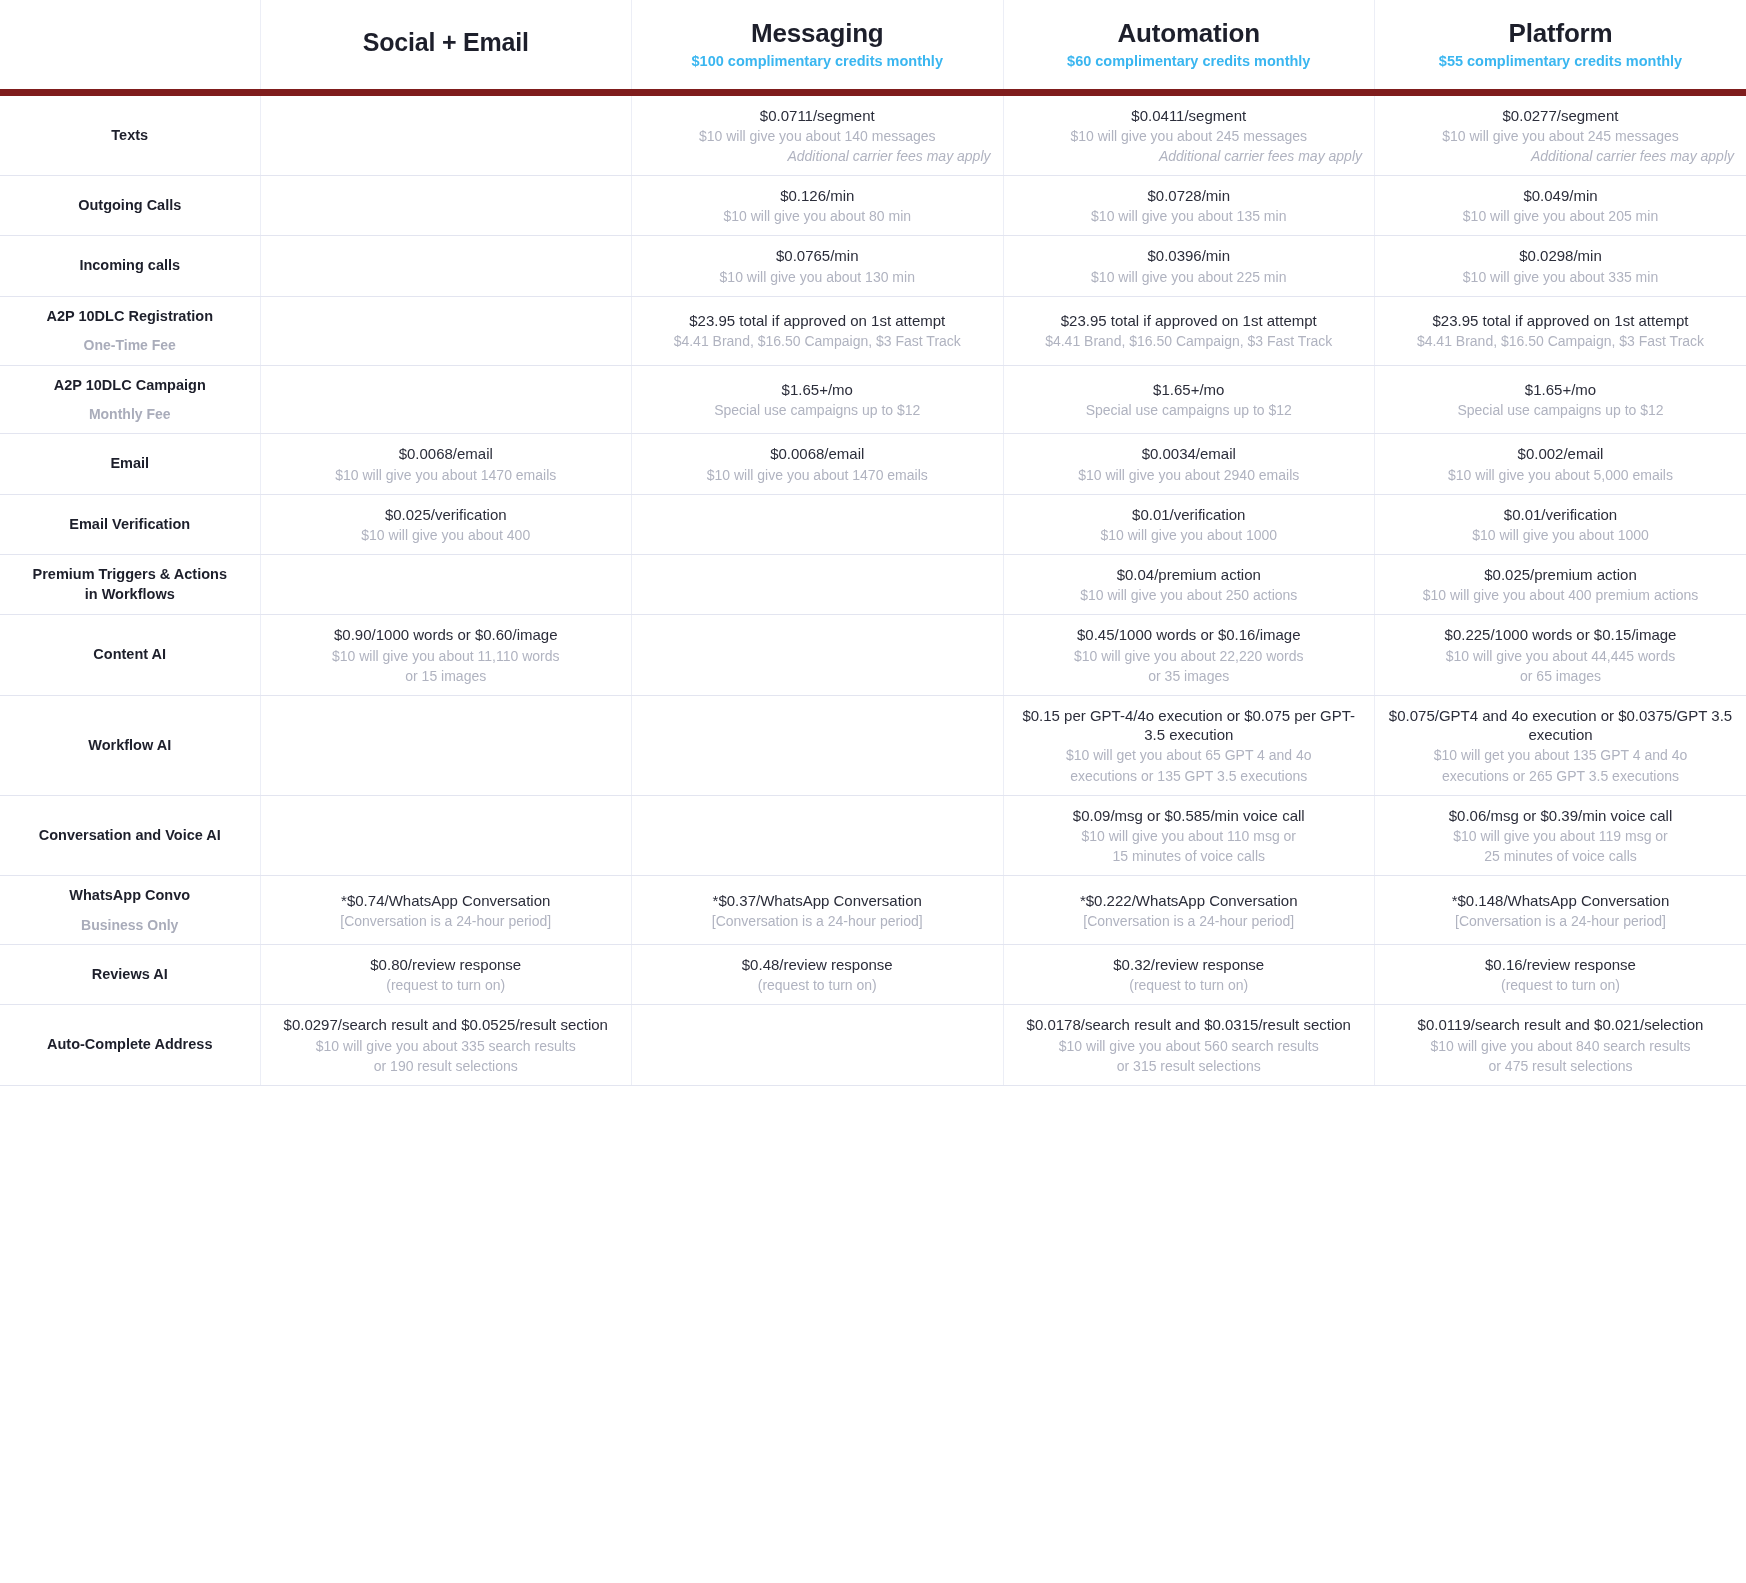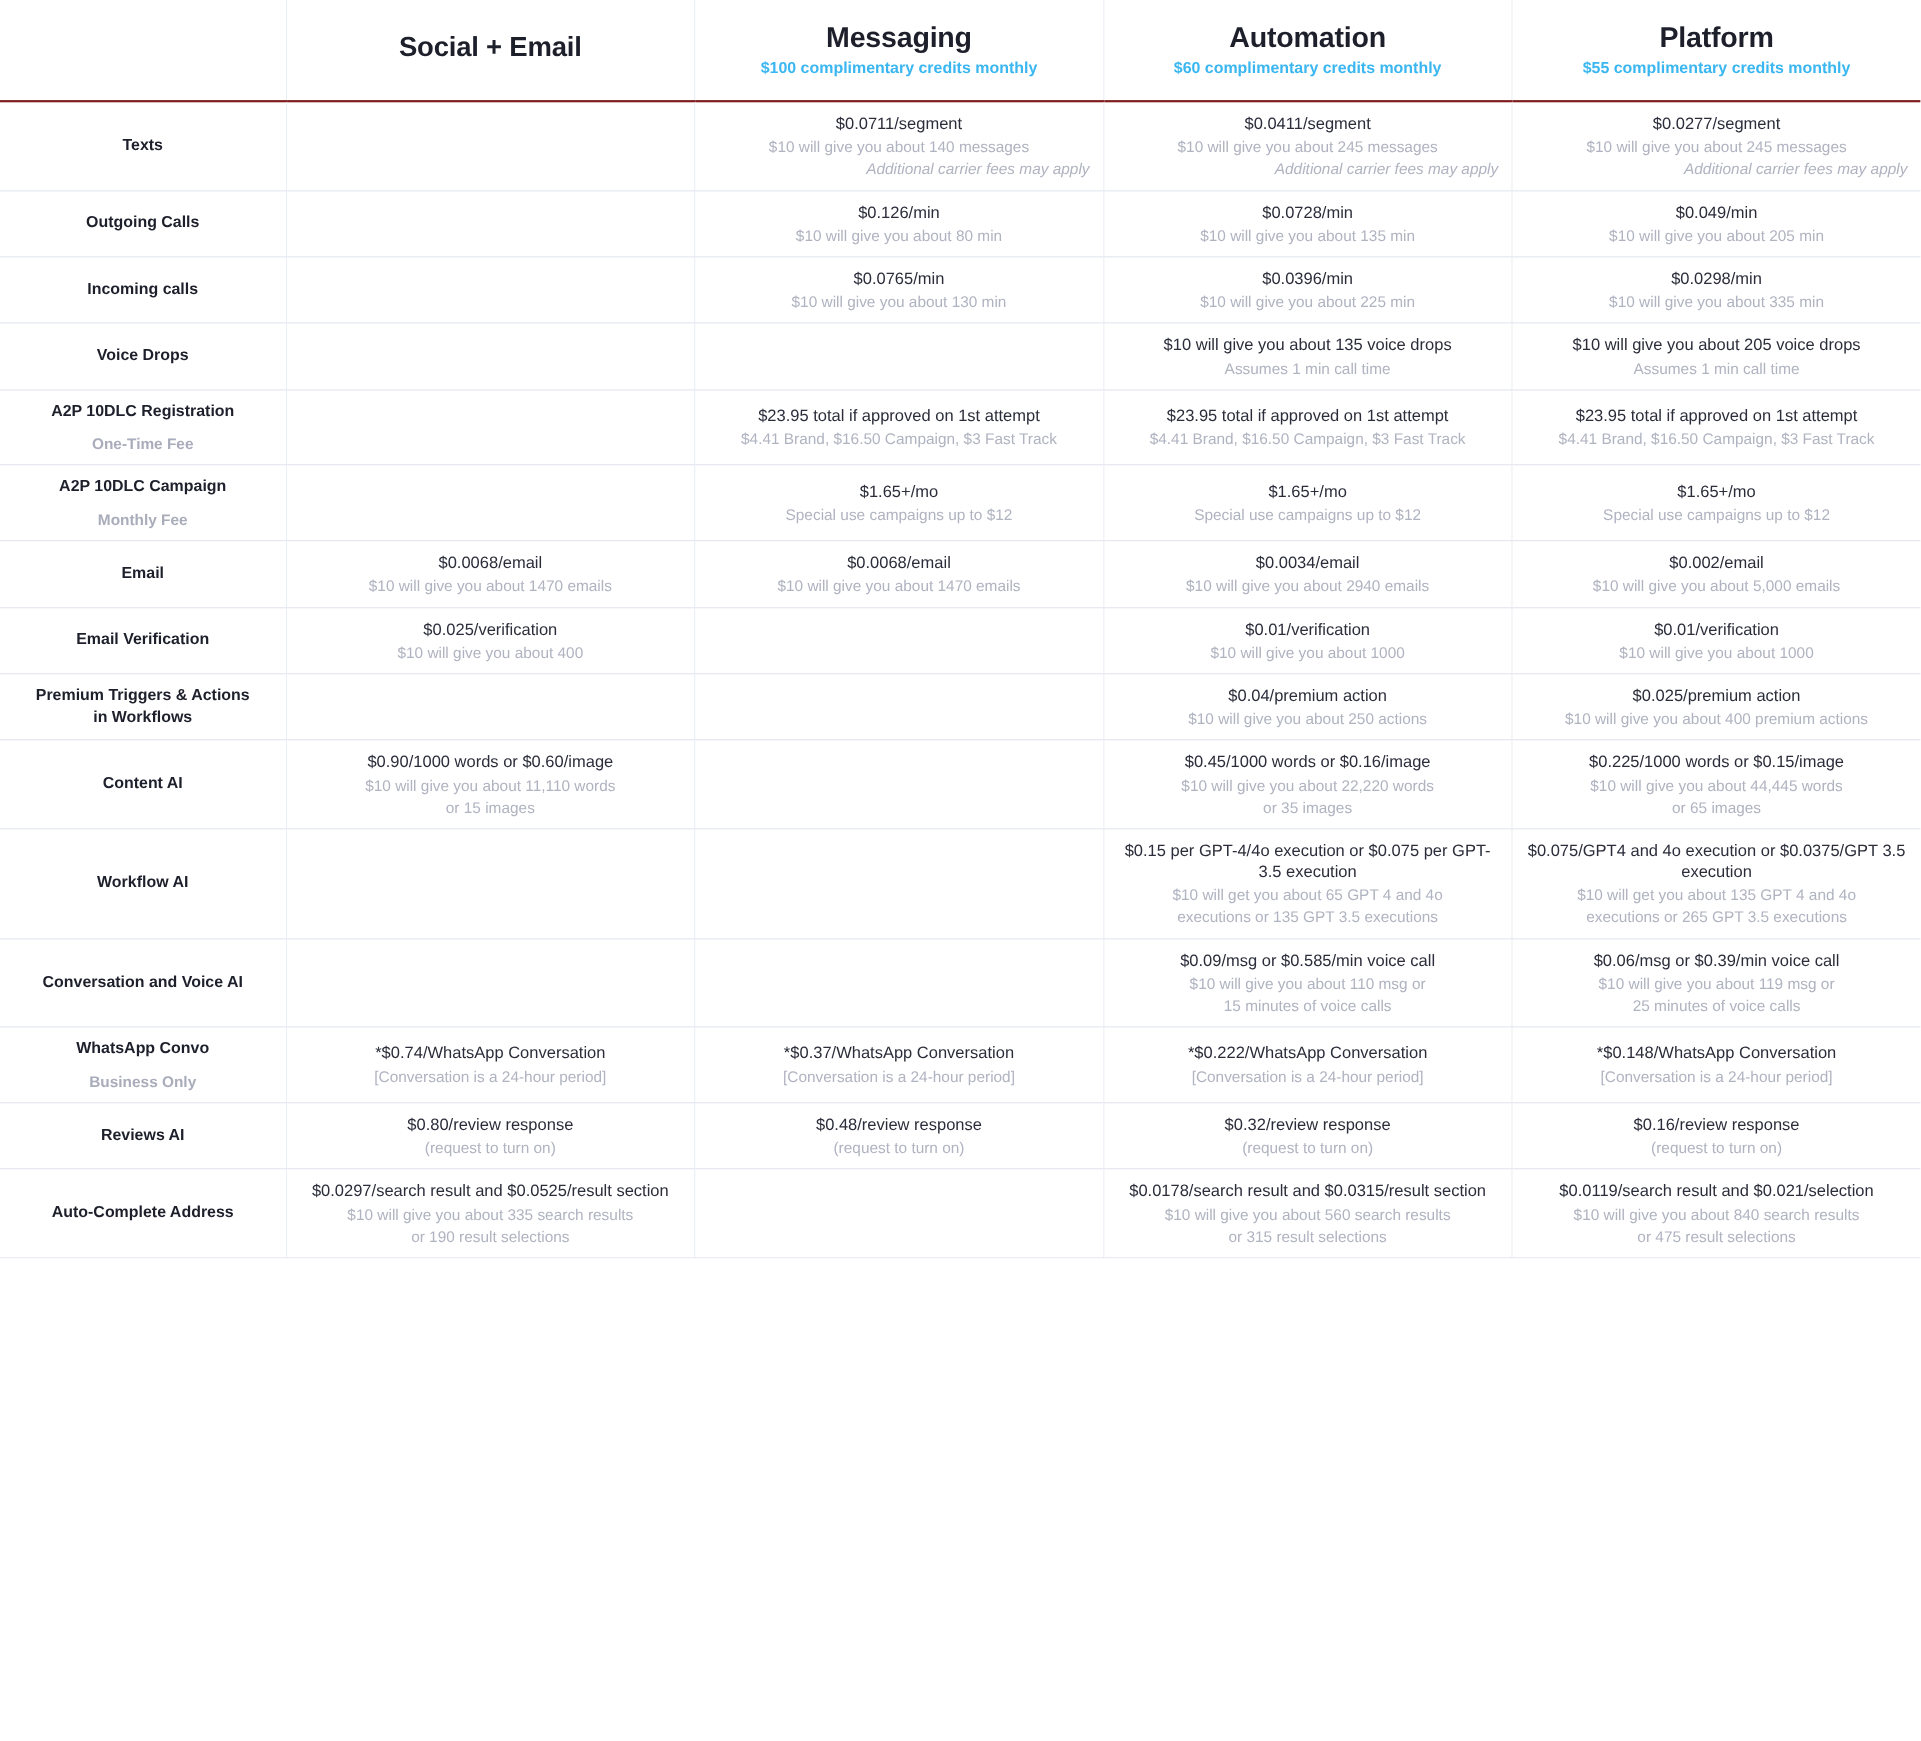--- a/index.html
+++ b/index.html
@@ -11,21 +11,21 @@
   #pricing-table {
     width: 1746px;
     border-collapse: collapse;
     table-layout: fixed;
   }
   #pricing-table col.c-feature { width: 260px; }
   #pricing-table col.c-plan    { width: 371.5px; }
 
   
   thead th {
-    border-bottom: 2px solid #7f1d1d;
+    border-bottom: 7px solid #7f1d1d;
     border-right: 1px solid #eceef6;
     height: 92px;
     vertical-align: middle;
     text-align: center;
     padding: 4px 20px;
     background: #ffffff;
   }
   thead th.corner { border-right: 1px solid #eceef6; }
   thead th:last-child { border-right: none; margin-left: 17px; }
   .plan-title {
@@ -174,35 +174,20 @@
           <div class="cell-main">$0.0396/min</div>
           <div class="cell-sub">$10 will give you about 225 min</div>
         </td>
         <td>
           <div class="cell-main">$0.0298/min</div>
           <div class="cell-sub">$10 will give you about 335 min</div>
         </td>
       </tr>
       <tr>
         <td class="feature-cell">
-          <div class="feature-name">Voice Drops</div>
-        </td>
-        <td></td>
-        <td class="msg-col"></td>
-        <td>
-          <div class="cell-main">$10 will give you about 135 voice drops</div>
-          <div class="cell-sub">Assumes 1 min call time</div>
-        </td>
-        <td>
-          <div class="cell-main">$10 will give you about 205 voice drops</div>
-          <div class="cell-sub">Assumes 1 min call time</div>
-        </td>
-      </tr>
-      <tr>
-        <td class="feature-cell">
           <div class="feature-name">A2P 10DLC Registration</div>
           <div class="feature-sub">One-Time Fee</div>
         </td>
         <td></td>
         <td class="msg-col">
           <div class="cell-main">$23.95 total if approved on 1st attempt</div>
           <div class="cell-sub">$4.41 Brand, $16.50 Campaign, $3 Fast Track</div>
         </td>
         <td>
           <div class="cell-main">$23.95 total if approved on 1st attempt</div>

